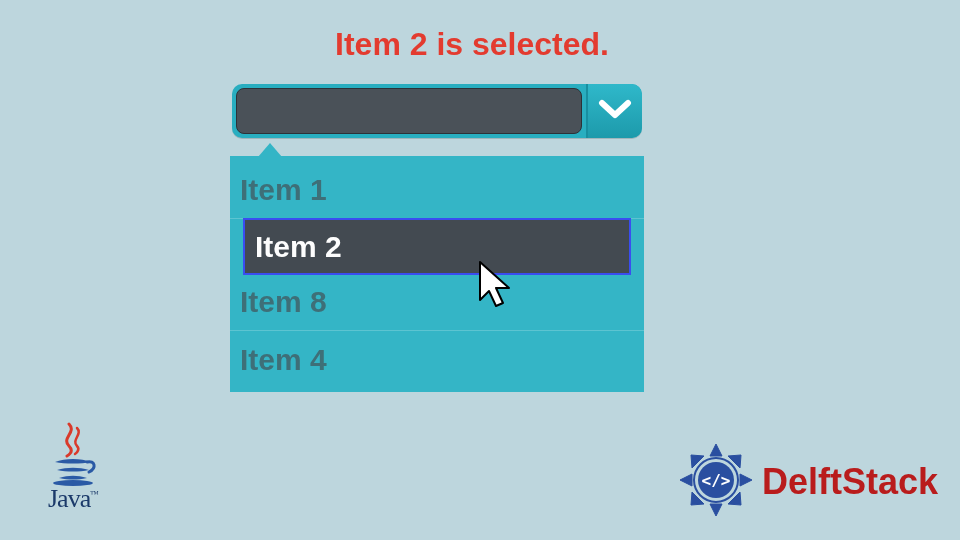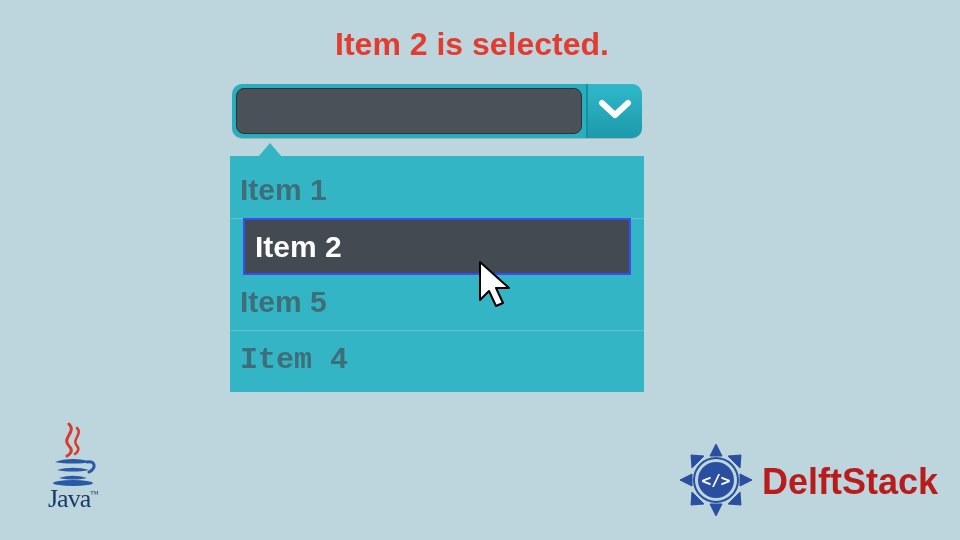--- a/index.html
+++ b/index.html
@@ -71,21 +71,21 @@
   .menu-item {
     height: 57px;
     display: flex;
     align-items: center;
     padding: 0 10px;
     font-size: 30px;
     font-weight: 700;
     color: #3e6f78;
     border-bottom: 1px solid #5cc4d1;
   }
-  .menu-item:last-child { border-bottom: none; font-family: Liberation Mono, monospace; }
+  .menu-item:last-child { border-bottom: none; }
   .menu-item.selected {
     background: #434a51;
     color: #fdfdfd;
     border: 2px solid #3a4df0;
     margin: -1px 13px;
   }
   .cursor {
     position: absolute;
     top: 260px;
     left: 478px;
@@ -141,21 +141,21 @@
       </span>
     </div>
   </div>
 </div>
 
 <div class="menu-pointer"></div>
 
 <div class="menu">
   <div class="menu-item">Item 1</div>
   <div class="menu-item selected">Item 2</div>
-  <div class="menu-item">Item 5</div>
+  <div class="menu-item">Item 8</div>
   <div class="menu-item">Item 4</div>
 </div>
 
 <div class="cursor">
   <svg width="40" height="50" viewBox="0 0 40 50">
     <path d="M2 2 L2 40 L11 31 L18 46 L25 43 L18 28 L31 28 Z" fill="#ffffff" stroke="#000000" stroke-width="2" stroke-linejoin="round"></path>
   </svg>
 </div>
 
 <div class="java-logo">

